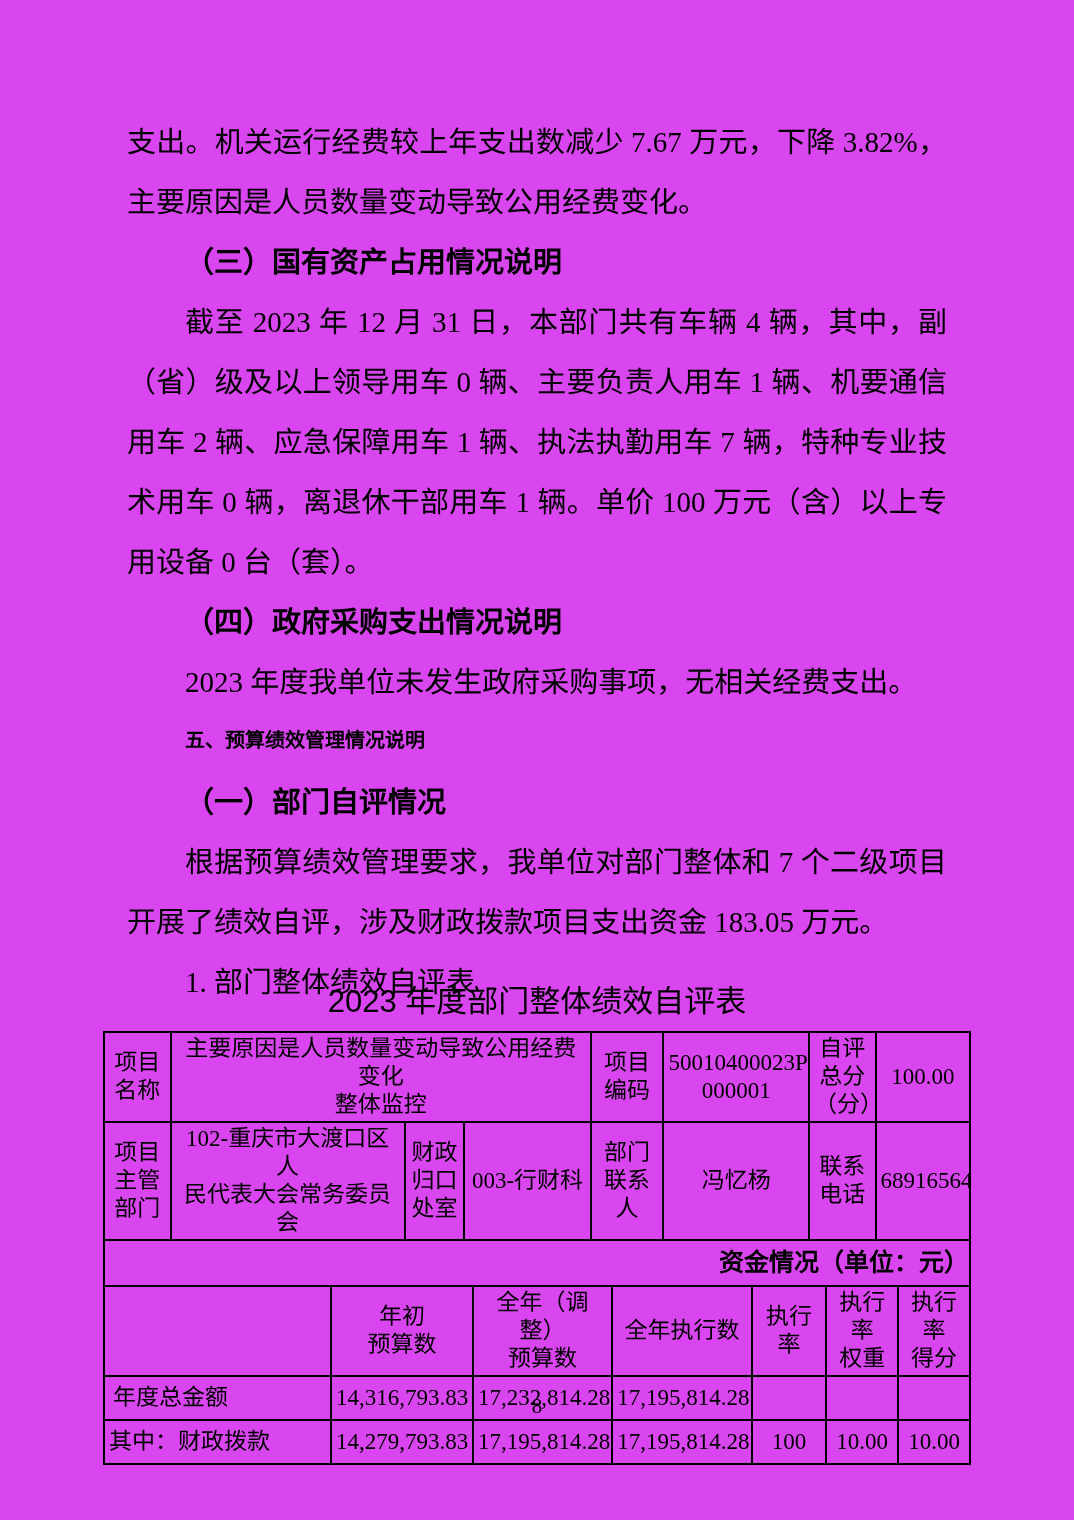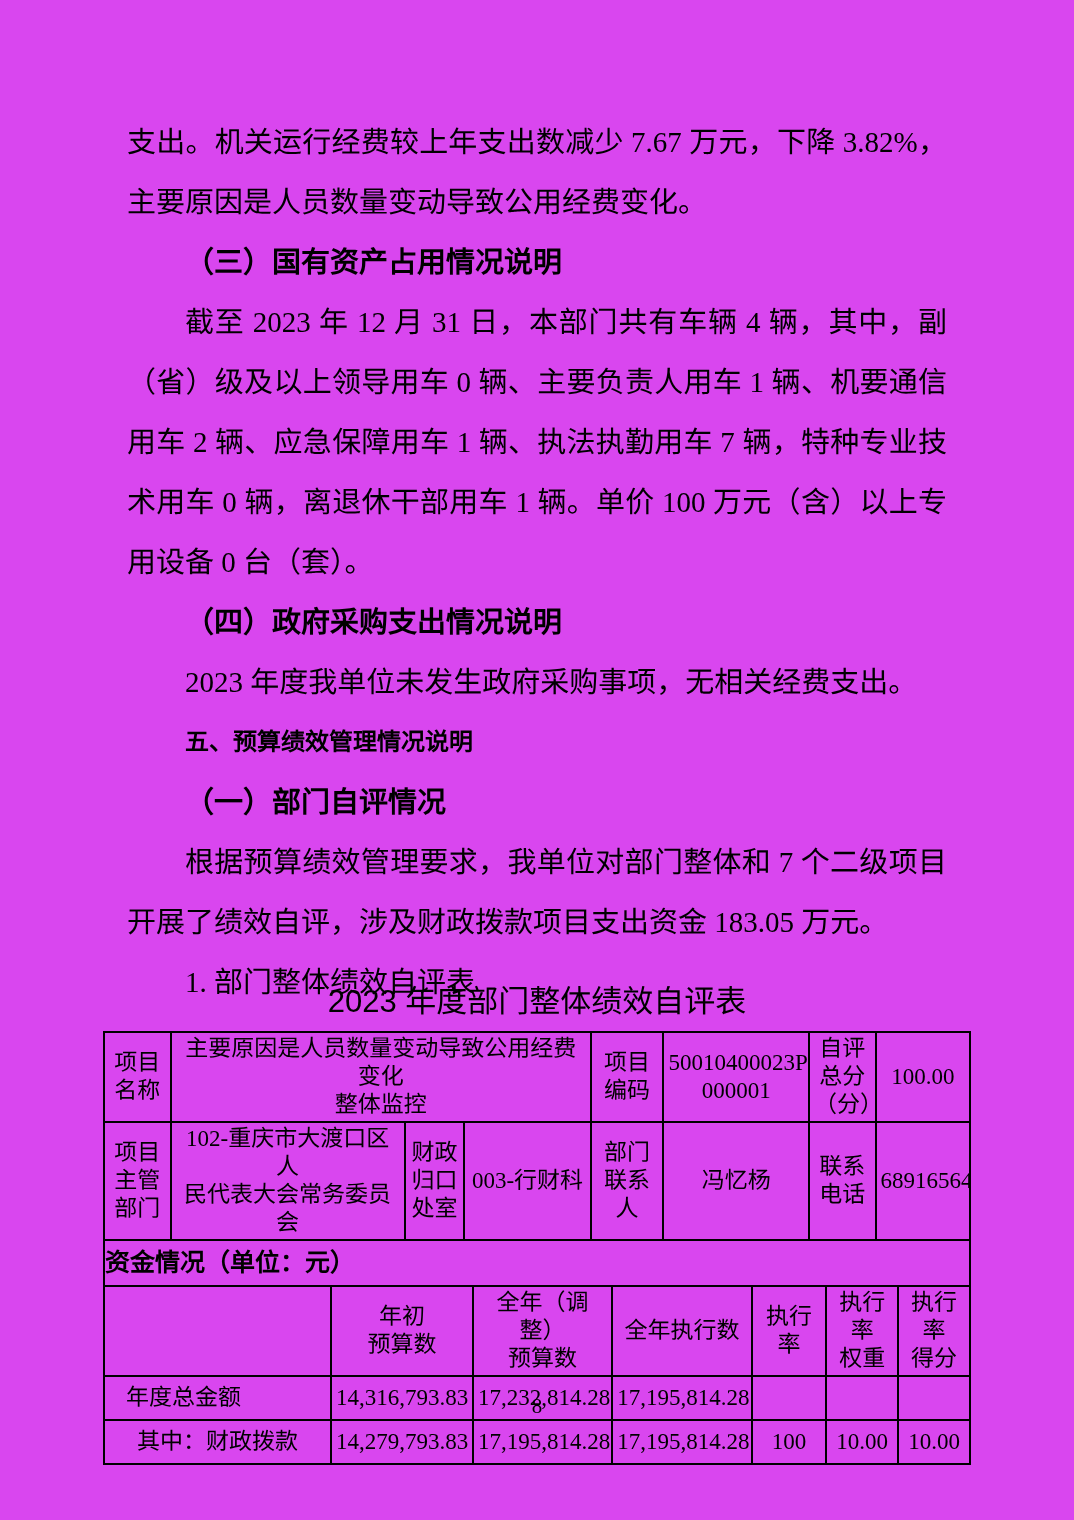--- a/index.html
+++ b/index.html
@@ -11,46 +11,46 @@
     overflow:hidden;
   }
   .textblock { position:absolute; top:112px; left:127px; width:820px; }
   .line {
     font-size:29px; height:60px; line-height:60px;
     overflow:hidden; white-space:normal;
   }
   .just { text-align:justify; text-align-last:justify; }
   .indent { padding-left:58px; }
   .heading-kai { font-weight:bold; }
-  .heading-hei { font-weight:bold; font-family:Liberation Serif, serif; font-size:24px; }
+  .heading-hei { font-weight:bold; font-family:Liberation Mono, monospace; font-size:20px; }
   .table-title {
     position:absolute; top:978px; left:0; width:1074px; height:48px; line-height:48px;
     text-align:center; font-weight:normal; font-size:31px;
     font-family:"Liberation Sans","DejaVu Sans",sans-serif;
   }
   .tbl-wrap { position:absolute; top:1031px; left:103px; width:868px; }
   .tbl-wrap table { border-collapse:collapse; table-layout:fixed; width:100%; }
   .tbl-wrap td {
     border:2px solid #000000;
     text-align:center; vertical-align:middle;
     font-size:23px; line-height:1.22;
     white-space:pre-line; padding:2px 4px; overflow:hidden;
   }
   table.t-a tr.r1 td { height:80px; }
   table.t-a tr.r2 td { height:82px; }
   .section-hdr {
     margin-top:-2px; border:2px solid #000000;
-    height:44px; line-height:44px; text-align:left;
+    height:44px; line-height:44px; text-align:right;
     font-weight:bold; font-size:25px;
   }
   table.t-b { margin-top:-2px; }
   table.t-b tr.hd td { height:60px; }
   table.t-b tr.d td  { height:38px; }
-  td.lbl  { text-align:left; padding-left:21px; }
-  td.lbl2 { text-align:center; }
+  td.lbl  { text-align:left; padding-left:8px; }
+  td.lbl2 { text-align:left; }
   .page-number {
     position:absolute; top:1394px; left:0; width:1074px;
     text-align:center; font-size:21px;
   }
 </style>
 </head>
 <body>
 
 <div class="page">
 

